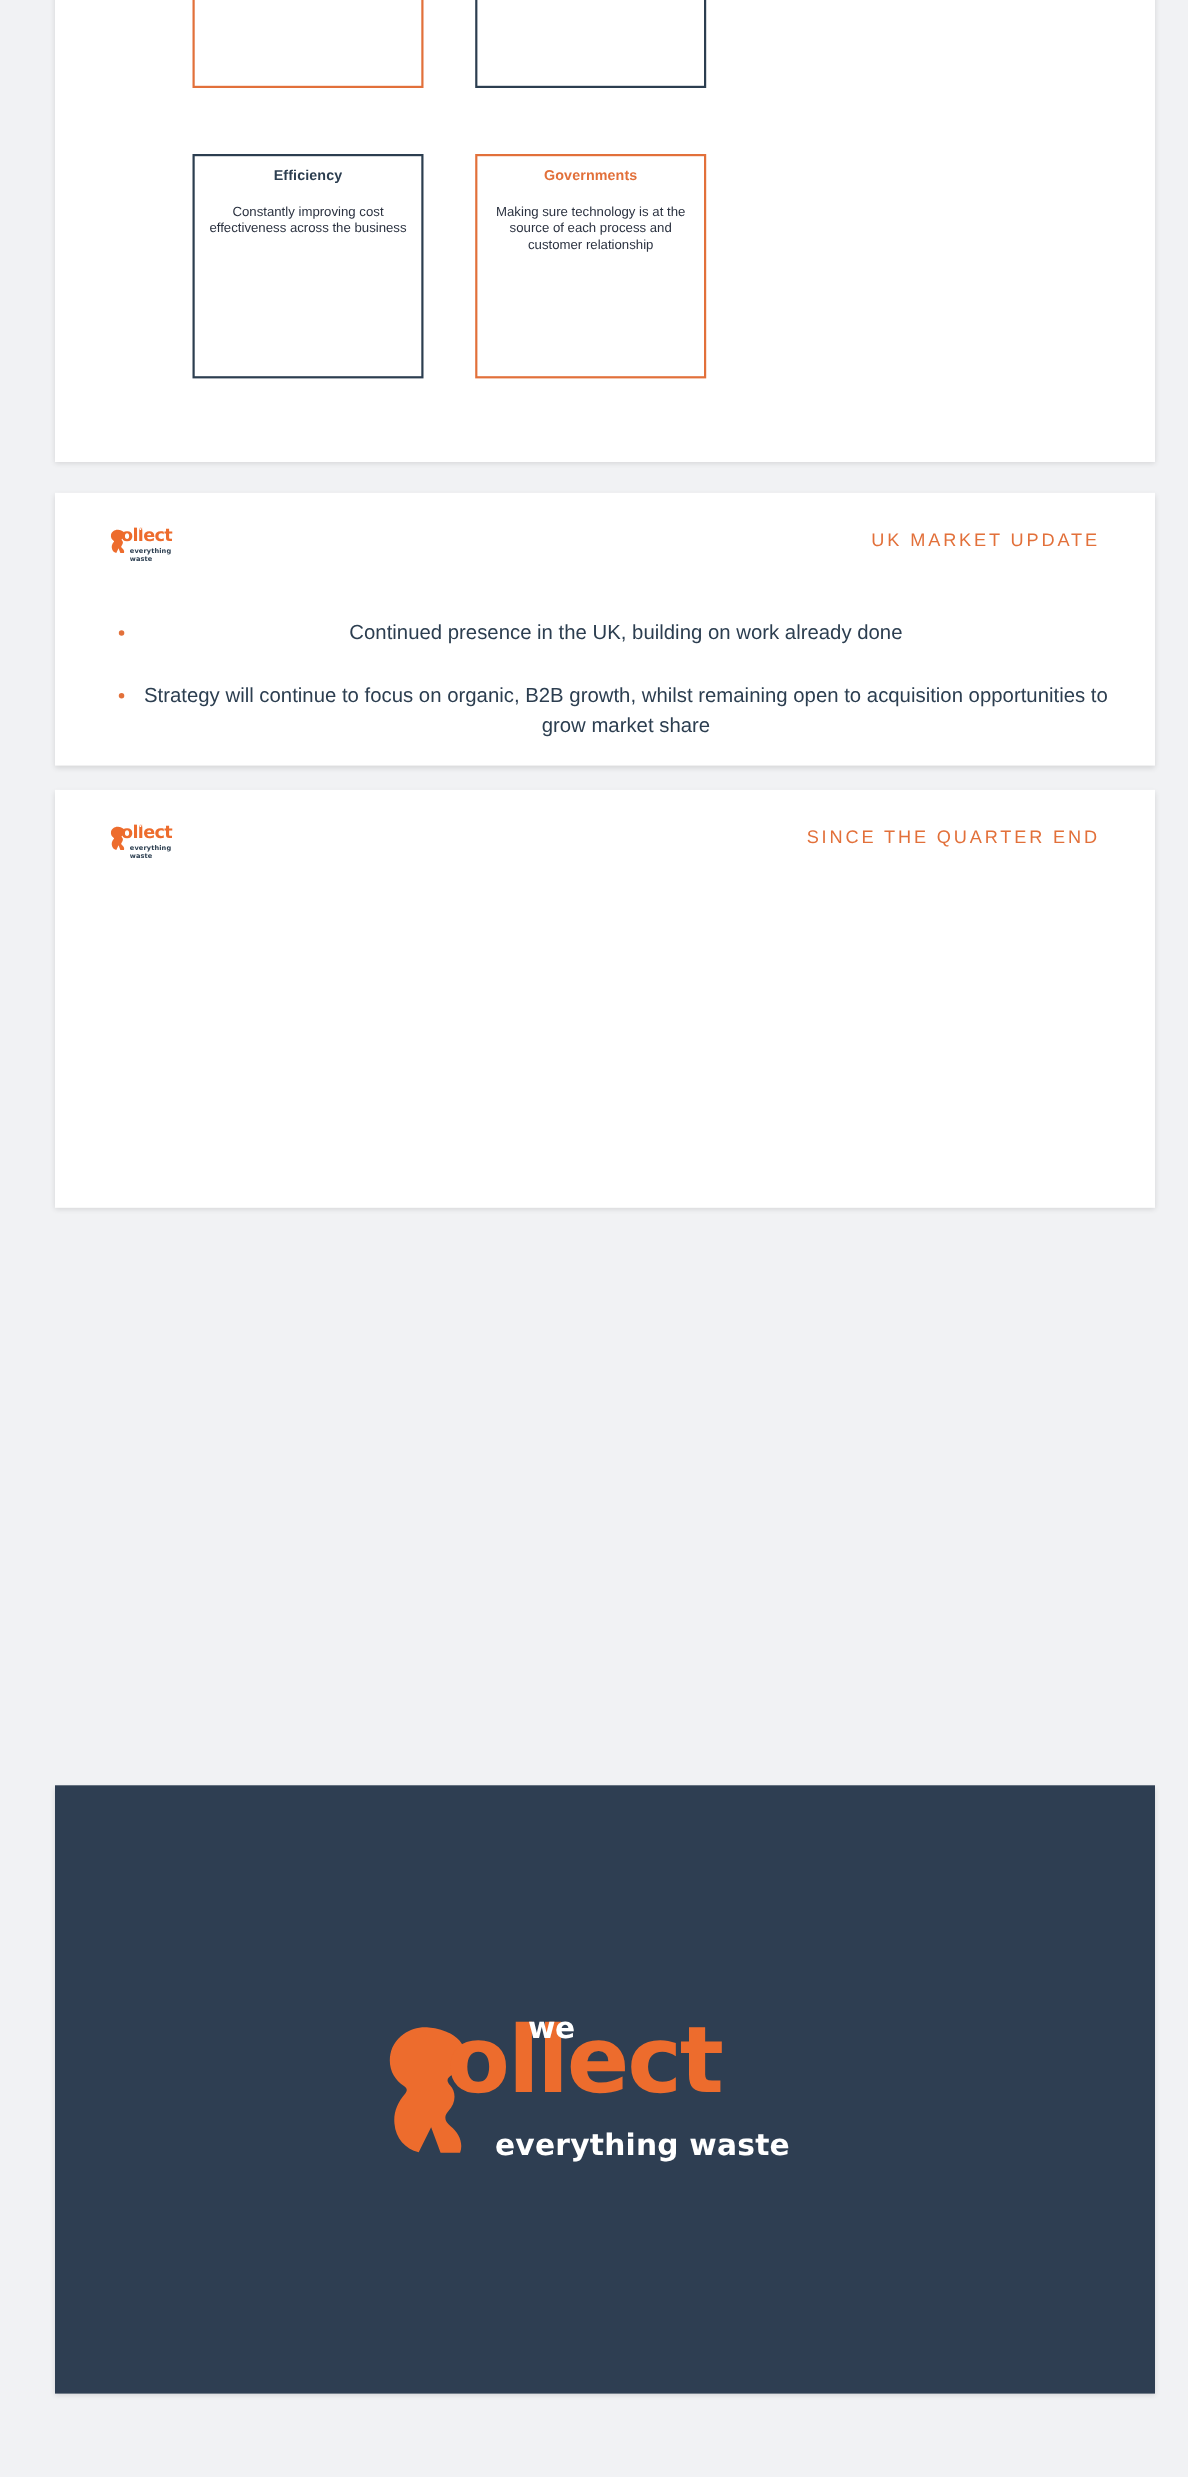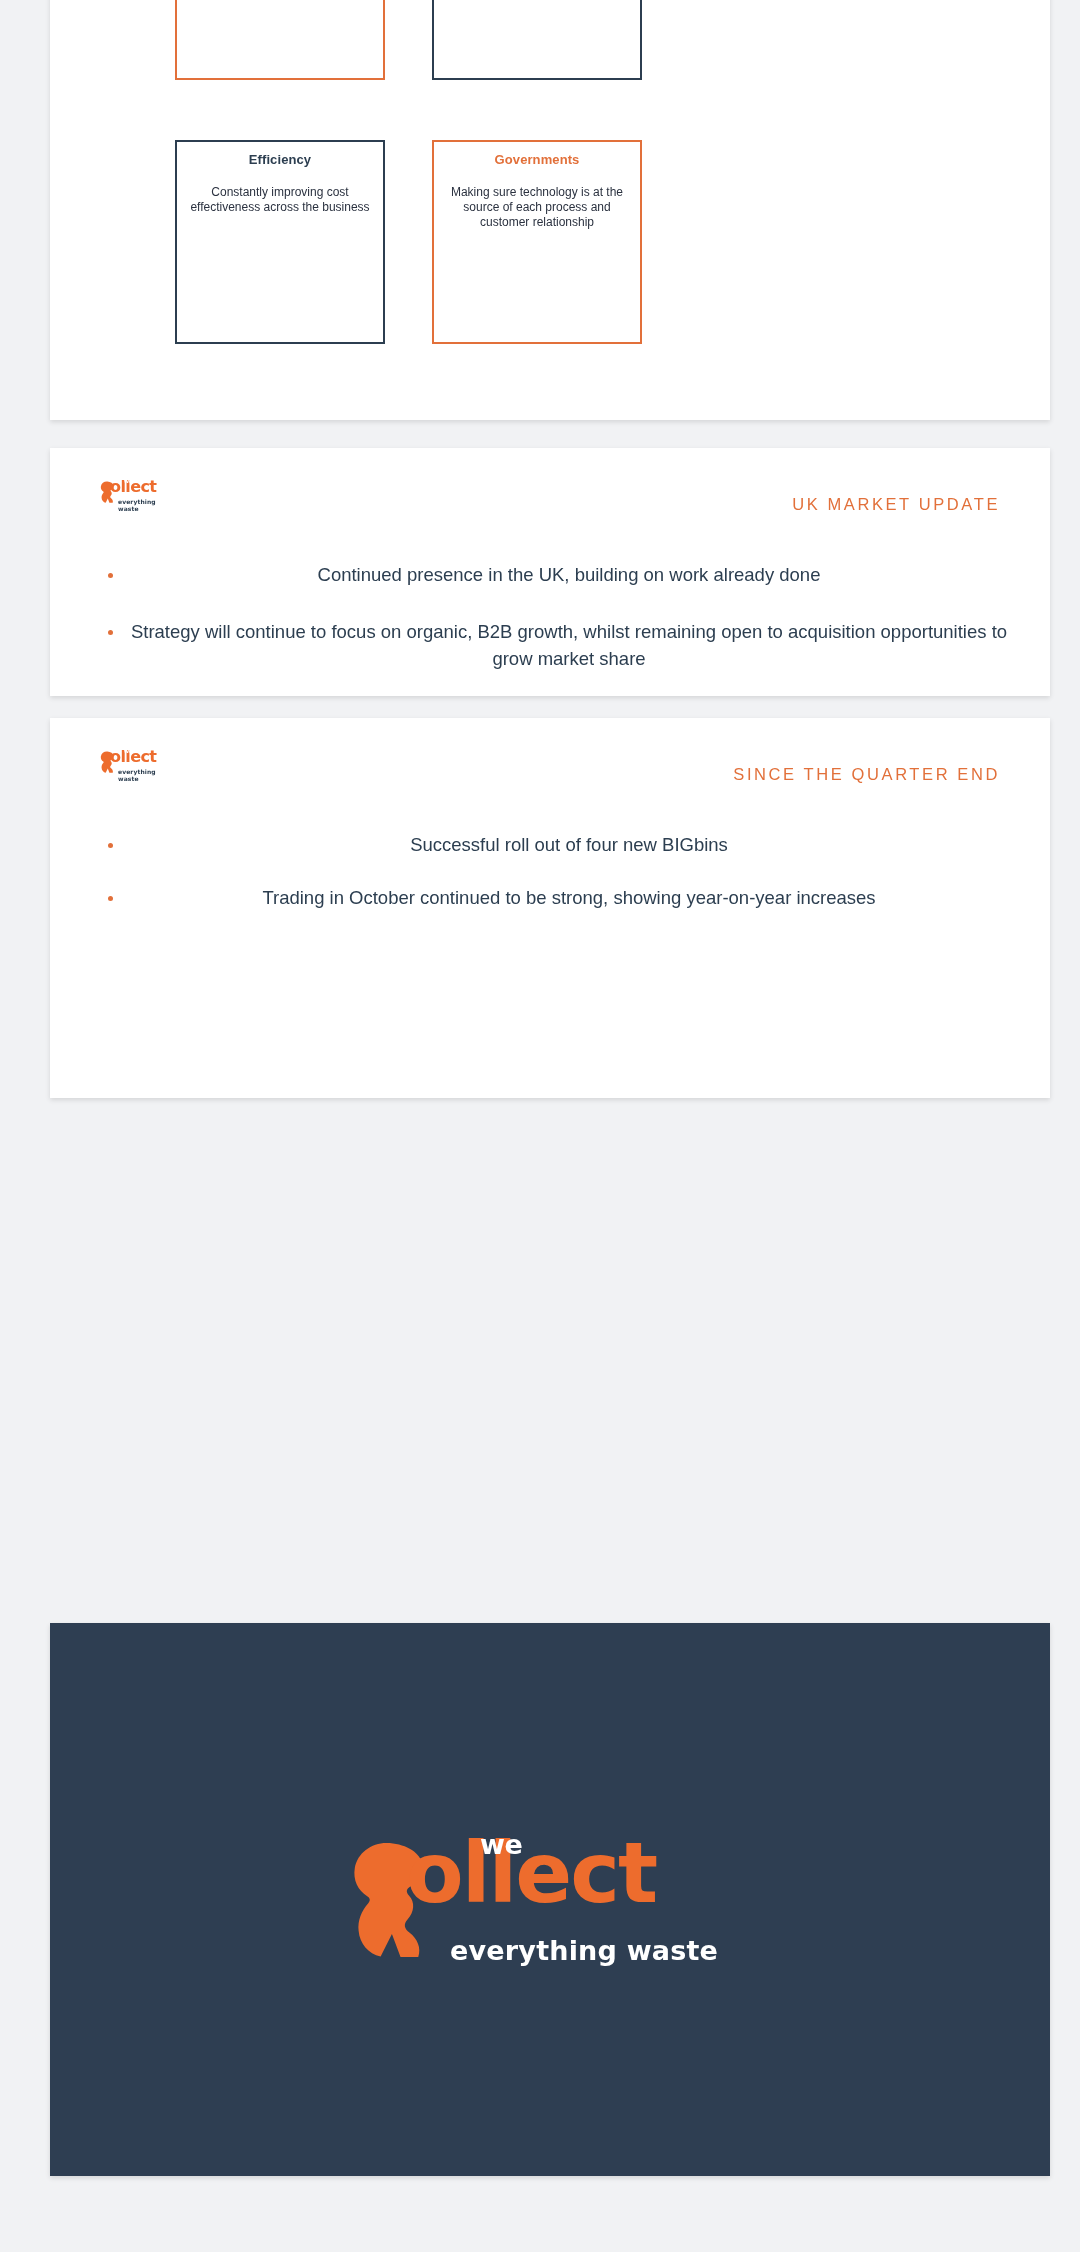--- a/index.html
+++ b/index.html
@@ -79,21 +79,21 @@
   .kollect-logo-sm {
     position: absolute;
     left: 14px;
     top: 2px;
     width: 72px;
     height: 30px;
   }
   .section-title {
     position: absolute;
     right: 14px;
-    top: 19px;
+    top: 6px;
     font-size: 16.5px;
     letter-spacing: 2.6px;
     color: #e2703a;
     font-weight: 500;
     white-space: nowrap;
   }
   .section-title.inline {
     position: static;
     display: block;
     text-align: right;
@@ -272,24 +272,20 @@
           <path d="M7.4 0.6C4.3 0.3 1.4 2.3 0.9 5.2c-0.4 2.3 0.6 4.2 2.3 5.3 0.6 0.4 0.6 0.8 0.2 1.3C2.1 13.3 1.4 15 1.6 16.9c0.2 2.4 1.8 4.3 4.1 4.8l2.1-4.2 1.6 4.3h3.3c0.6-1.7-0.2-3.4-1.6-4.5-1-0.8-1.2-1.6-0.4-2.5 1.3-1.4 1.4-3.2 0.3-4.4-0.7-0.8-0.5-1.3 0.4-1.8 1.5-0.8 2.3-2.2 2.1-3.8C13.2 2.4 10.6 0.9 7.4 0.6z" fill="#ed6c2d"></path>
         </svg>
         <span class="wordmark">ollect</span>
         <span class="we">we</span>
         <span class="tagline">everything waste</span>
       </div>
 
       <div class="section-title">SINCE THE QUARTER END</div>
     </div>
 
-    <ul class="bullets tight">
-      <li>Successful roll out of four new BIGbins</li>
-      <li>Trading in October continued to be strong, showing year-on-year increases</li>
-    </ul>
 
 
   </section>
 
   <section class="slide" id="slide-end">
     <div class="logo-big">
       <svg class="squirrel" width="86" height="120" viewBox="0 0 16 22">
         <path d="M7.4 0.6C4.3 0.3 1.4 2.3 0.9 5.2c-0.4 2.3 0.6 4.2 2.3 5.3 0.6 0.4 0.6 0.8 0.2 1.3C2.1 13.3 1.4 15 1.6 16.9c0.2 2.4 1.8 4.3 4.1 4.8l2.1-4.2 1.6 4.3h3.3c0.6-1.7-0.2-3.4-1.6-4.5-1-0.8-1.2-1.6-0.4-2.5 1.3-1.4 1.4-3.2 0.3-4.4-0.7-0.8-0.5-1.3 0.4-1.8 1.5-0.8 2.3-2.2 2.1-3.8C13.2 2.4 10.6 0.9 7.4 0.6z" fill="#ed6c2d"></path>
       </svg>
       <span class="wordmark">ollect</span>

